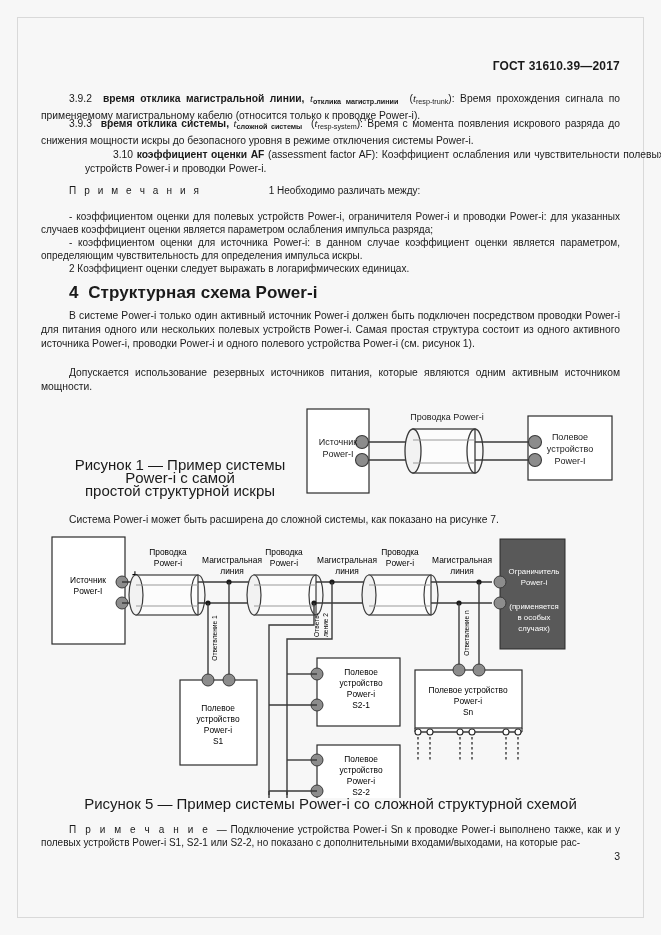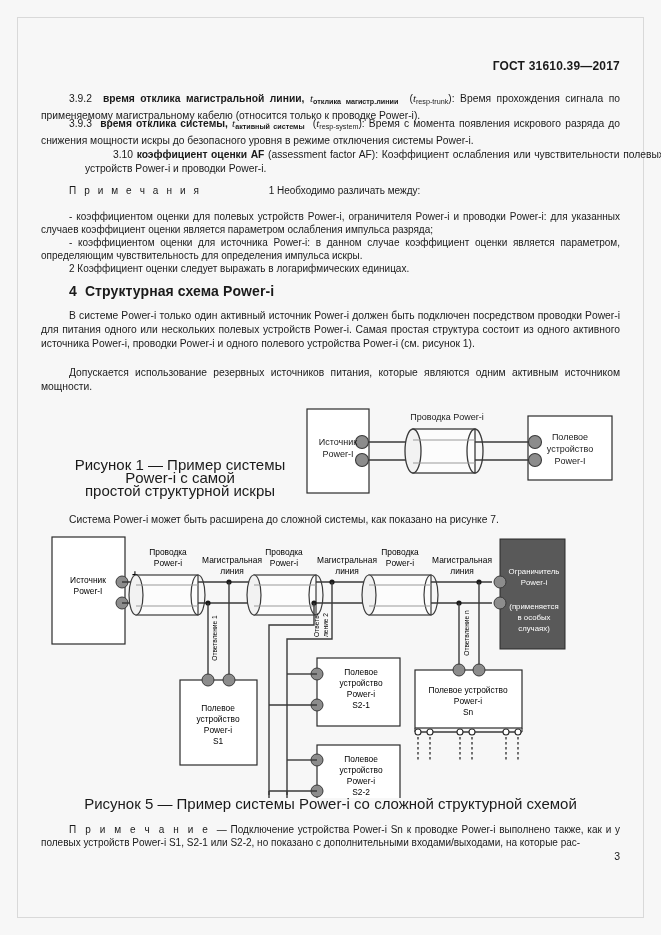--- a/index.html
+++ b/index.html
@@ -54,21 +54,21 @@
   .notes-title { letter-spacing: 2.6px; }
   .small-note {
     font-size: 10px;
     line-height: 13.2px;
   }
 
   h2.section-title {
     position: absolute;
     left: 69px;
     margin: 0;
-    font-size: 14px;
+    font-size: 17px;
     font-weight: bold;
     letter-spacing: .1px;
   }
 
   
   .caption {
     position: absolute;
     font-size: 15px;
     line-height: 13px;
     text-align: center;
@@ -108,21 +108,21 @@
   <div class="body-text p-ind" style="top:91px;">
     <span>3.9.2</span>&nbsp;
     <b class="term">время отклика магистральной линии,</b>
     <i class="var">t</i><b class="sub">отклика магистр.линии</b>
     &nbsp;(<i class="var">t</i><span class="sub">resp-trunk</span><span>): Время прохождения сигнала по применяемому магистральному кабелю (относится только к проводке Power-i).</span>
   </div>
 
   <div class="body-text p-ind" style="top:116px;">
     <span>3.9.3</span>&nbsp;
     <b class="term">время отклика системы,</b>
-    <i class="var">t</i><b class="sub">активный системы</b>
+    <i class="var">t</i><b class="sub">сложной системы</b>
     &nbsp;(<i class="var">t</i><span class="sub">resp-system</span><span>): Время с момента появления искрового разряда до снижения мощности искры до безопасного уровня в режиме отключения системы Power-i.</span>
   </div>
 
   <div class="body-text p-ind" style="top:148px;margin-left:44px;">
     <span>3.10</span>&nbsp;<b class="term">коэффициент оценки AF</b>
     <span>(assessment factor AF)</span><span>: Коэффициент ослабления или чувствительности полевых устройств Power-i и проводки Power-i.</span>
   </div>
 
   <div class="body-text small-note" style="top:184px;left:69px;width:551px;text-align:left;">
     <span class="notes-title">П р и м е ч а н и я</span>

